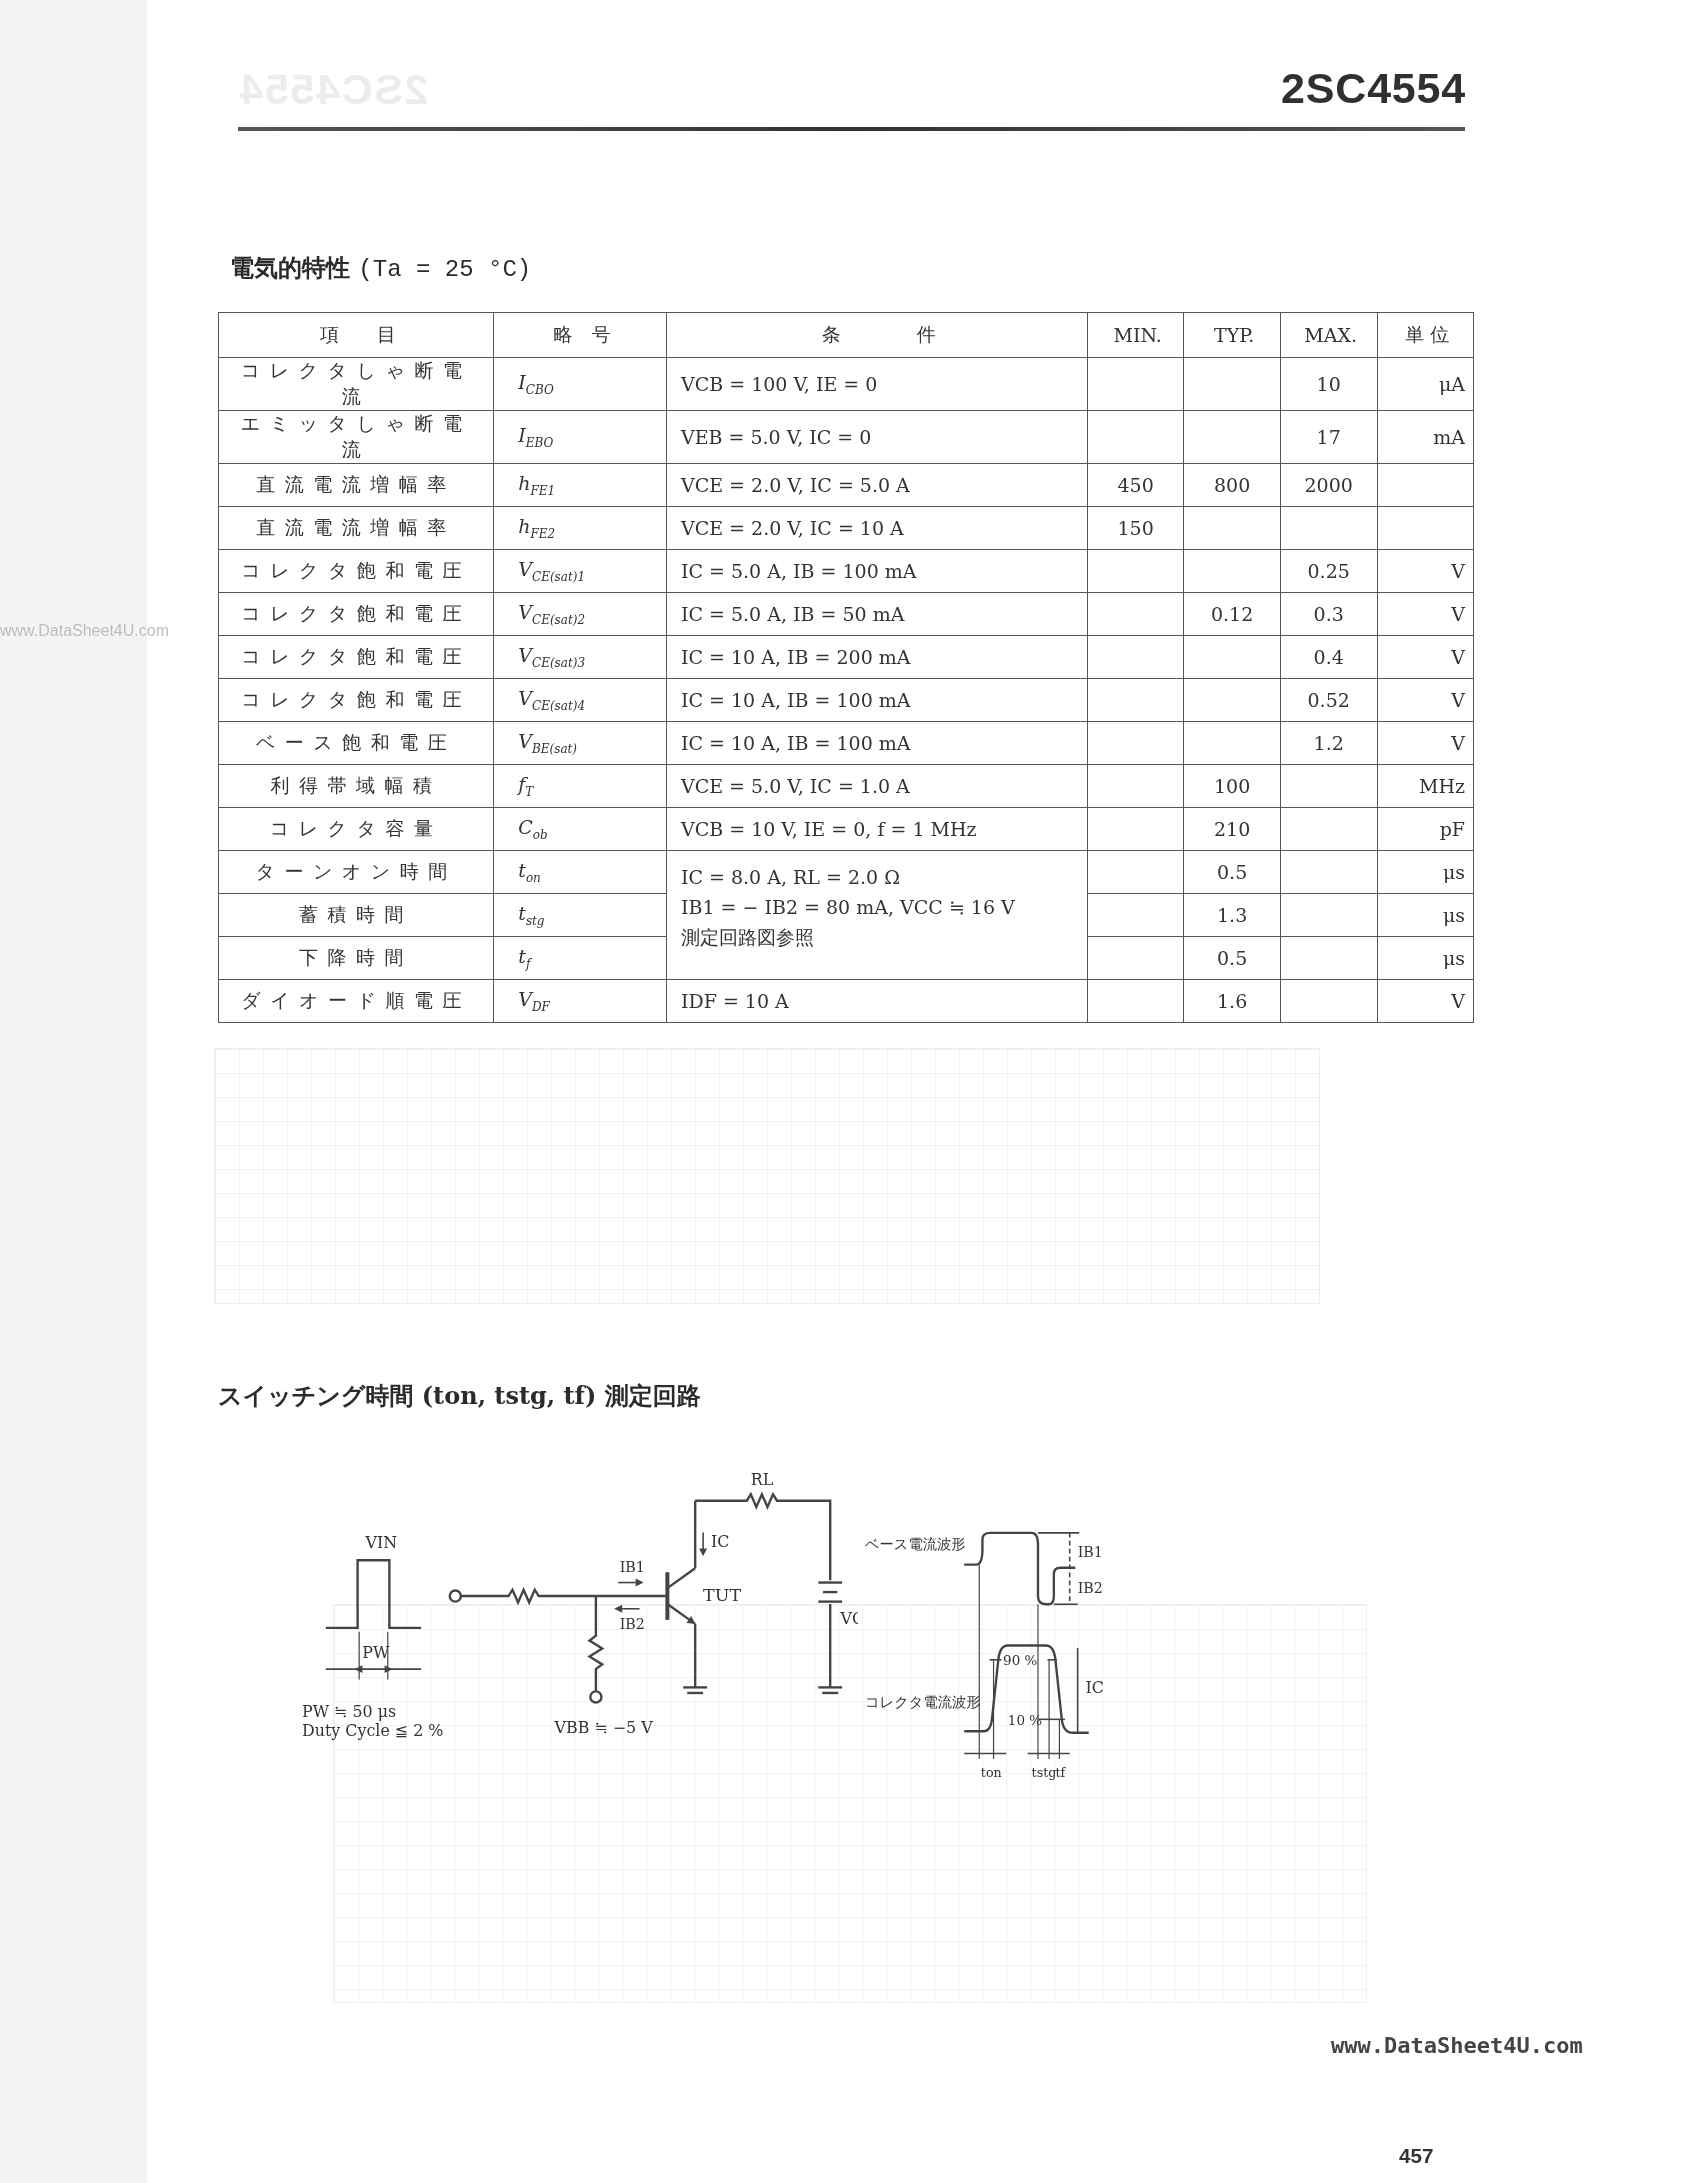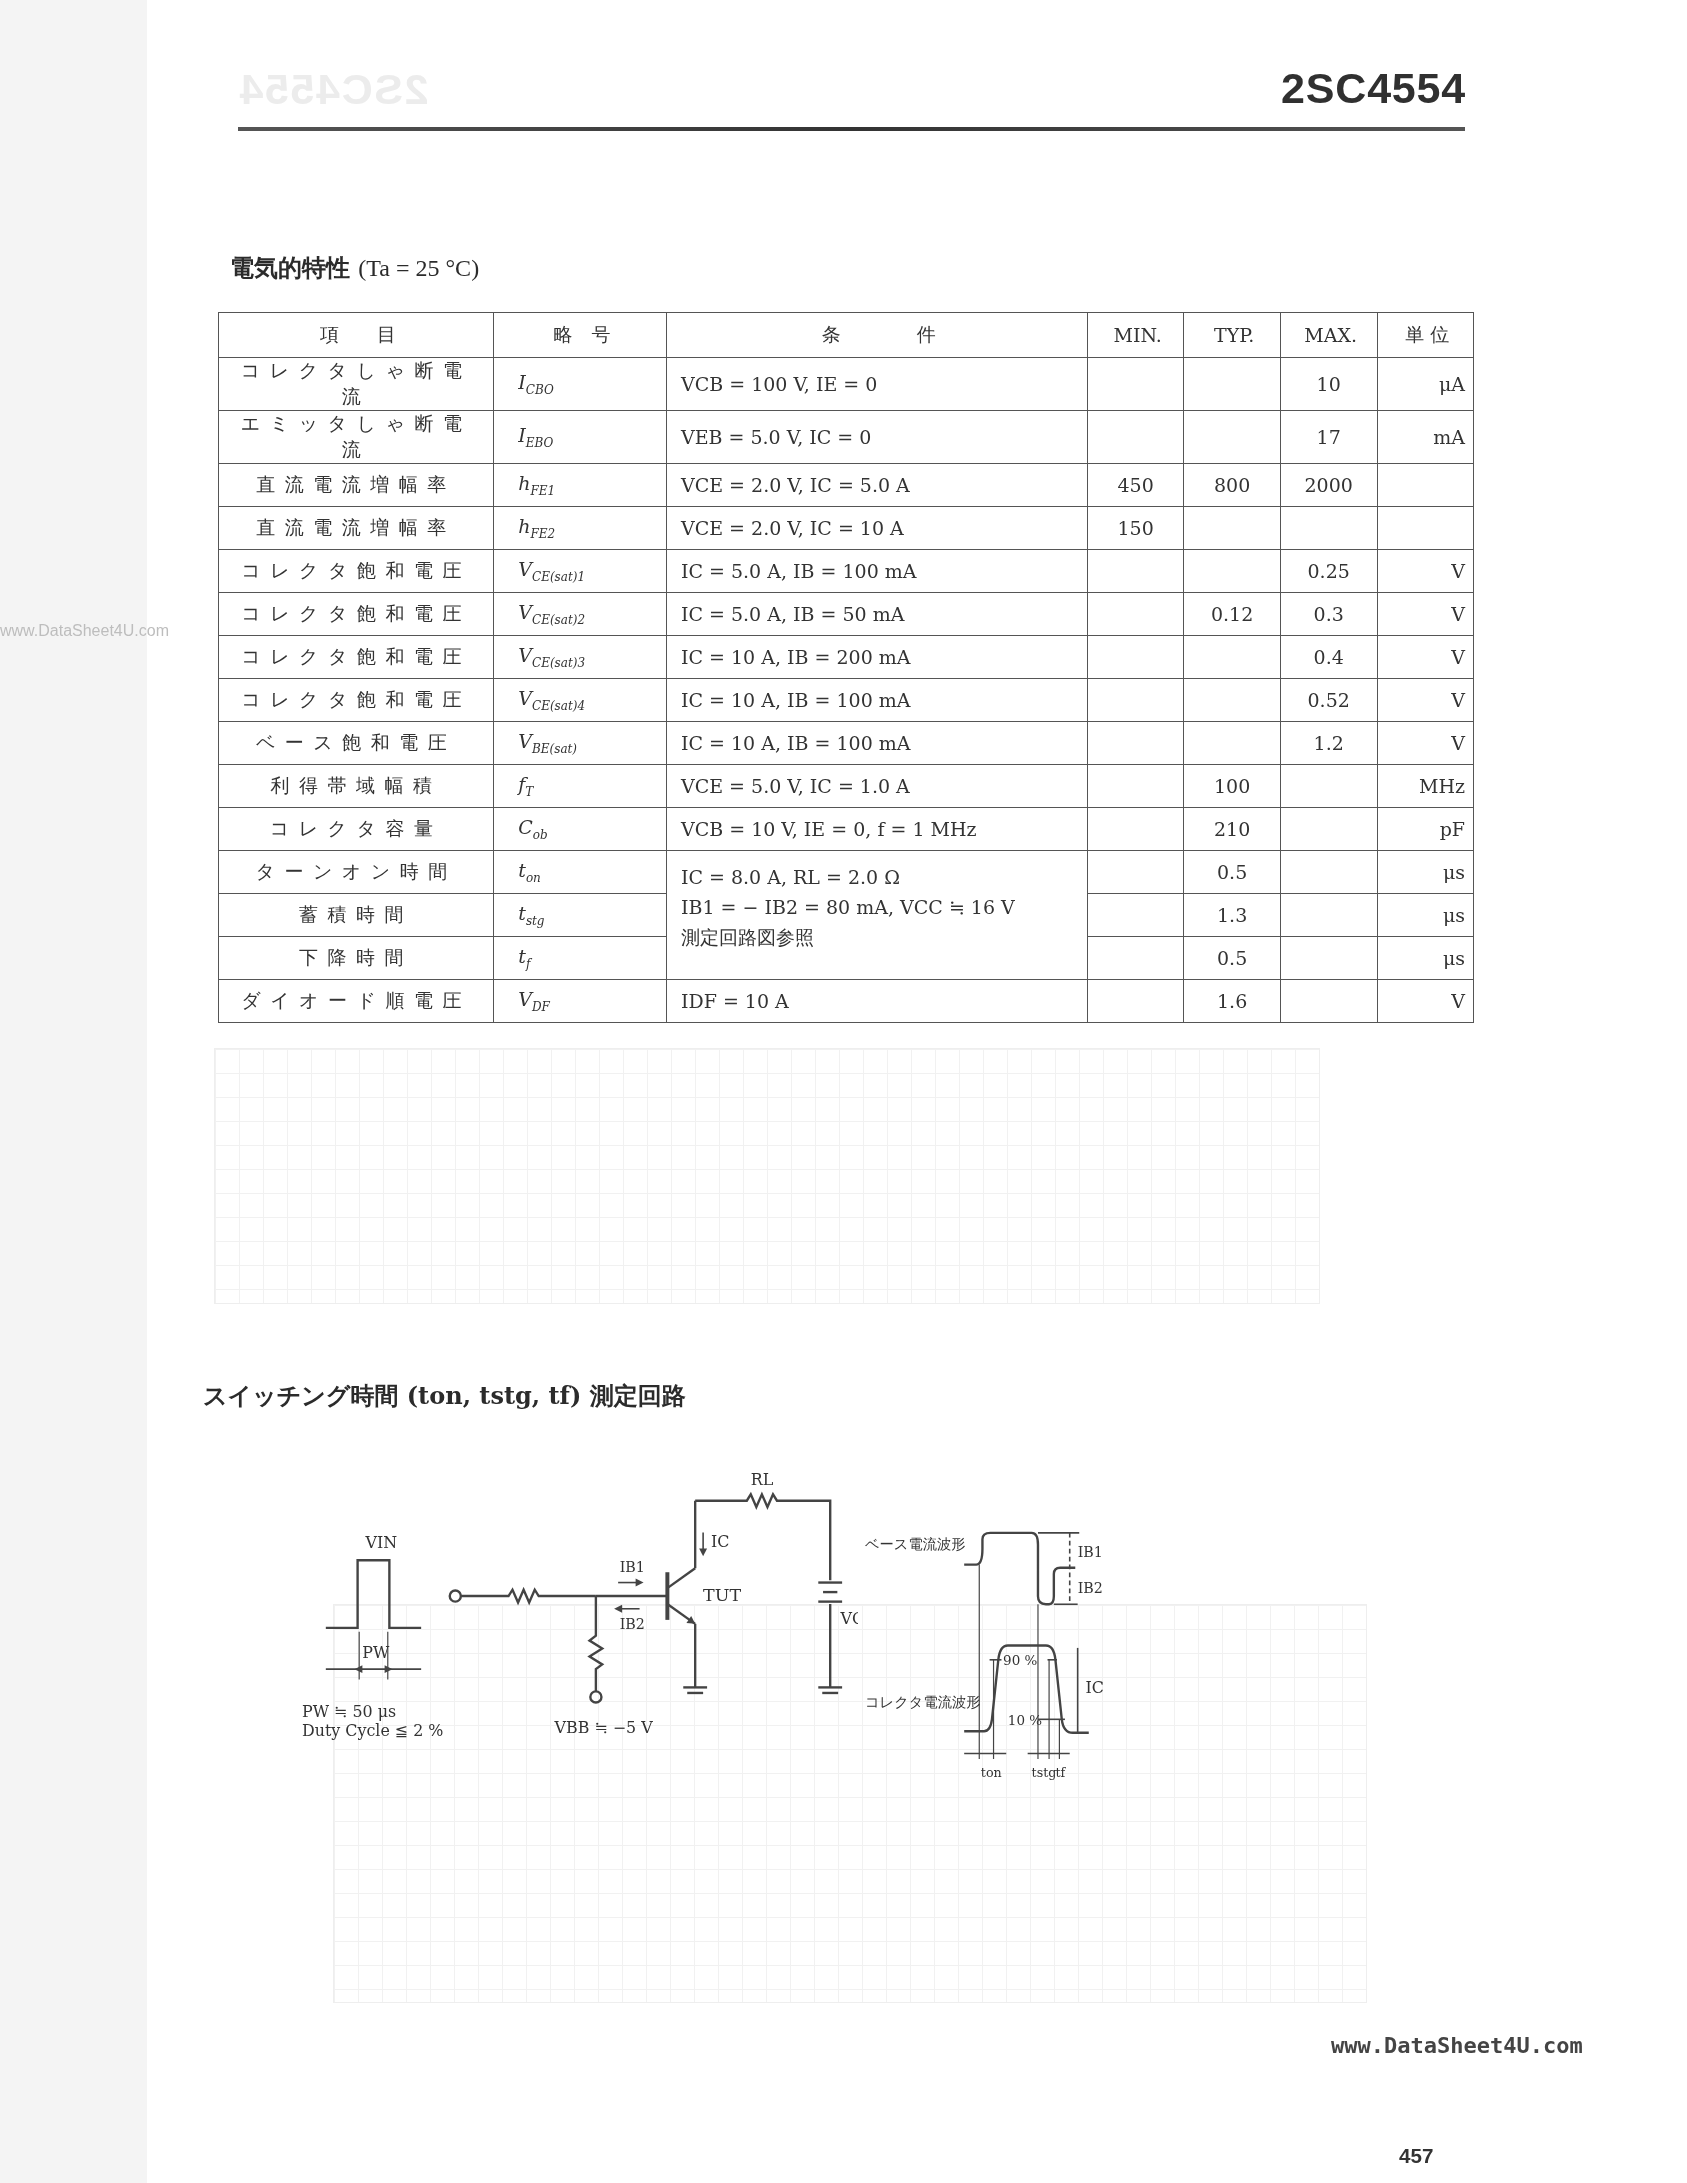--- a/index.html
+++ b/index.html
@@ -6,21 +6,21 @@
   body { width:1687px; height:2183px; background:#ffffff; position:relative; overflow:hidden;
          font-family:"DejaVu Serif", serif; color:#2b2b2b; }
   .gutter { position:absolute; left:0; top:0; width:147px; height:2183px; background:#f4f4f4; }
   .ghost-title { position:absolute; left:238px; top:65px; font:bold 43px "Liberation Sans", sans-serif;
                  color:#ececec; transform:scaleX(-1); letter-spacing:1.6px; }
   .part-no { position:absolute; right:221px; top:64px; font:bold 43px "Liberation Sans", sans-serif; color:#303030; letter-spacing:0.8px; }
   .rule { position:absolute; left:238px; top:127px; width:1227px; height:4px;
           background:linear-gradient(90deg,#555,#333 50%,#555); }
   .watermark-side { position:absolute; left:0; top:622px; font:16px "Liberation Sans", sans-serif; color:#bdbdbd; }
   .section-title { position:absolute; font-size:24px; color:#2b2b2b; font-weight:bold; }
-  .section-title .paren { font-weight:normal; font-family:Liberation Serif, serif;margin-top:36px; }
+  .section-title .paren { font-weight:normal; font-family:Liberation Mono, monospace;margin-top:36px; }
   table.spec { position:absolute; left:218px; top:312px; width:1256px; border-collapse:collapse;
                font-size:19px; color:#333; }
   table.spec td, table.spec th { border:1.6px solid #555; height:42px; padding:0 8px; font-weight:normal; }
   table.spec th { height:44px;padding-left:12px; }
   table.spec td.item { letter-spacing:9.5px; text-align:center; width:268px; }
   table.spec td.sym { width:143px; padding-left:24px;font-style:italic; }
   table.spec td.cond { width:413px; padding-left:14.3px; }
   table.spec td.num { text-align:center; width:81px; }
   table.spec td.unit { text-align:right; width:81px; }
   table.spec td.condmulti { vertical-align:top; padding-top:11px; line-height:30px;margin-left:35px; }
@@ -197,21 +197,21 @@
         <td class="sym"><span>V</span><sub>DF</sub></td>
         <td class="cond">IDF = 10 A</td>
         <td class="num"></td>
         <td class="num">1.6</td>
         <td class="num"></td>
         <td class="unit">V</td>
       </tr>
     </tbody>
 </table>
 
-<div class="section-title" style="left:203px;top:1380px;text-align:center;">スイッチング時間 (ton, tstg, tf) 測定回路</div>
+<div class="section-title" style="left:218px;top:1380px;text-align:center;">スイッチング時間 (ton, tstg, tf) 測定回路</div>
 
 <svg class="circuit" viewBox="0 0 700 380">
   <g stroke="#444" stroke-width="3" fill="none">
 
     <polyline points="30,220 70,220 70,135 110,135 110,220 150,220"></polyline>
     <line x1="30" y1="272" x2="150" y2="272" stroke-width="2"></line>
     <line x1="72" y1="225" x2="72" y2="285" stroke-width="1.5"></line>
     <line x1="108" y1="225" x2="108" y2="285" stroke-width="1.5"></line>
 
     <circle cx="193" cy="180" r="7"></circle>

